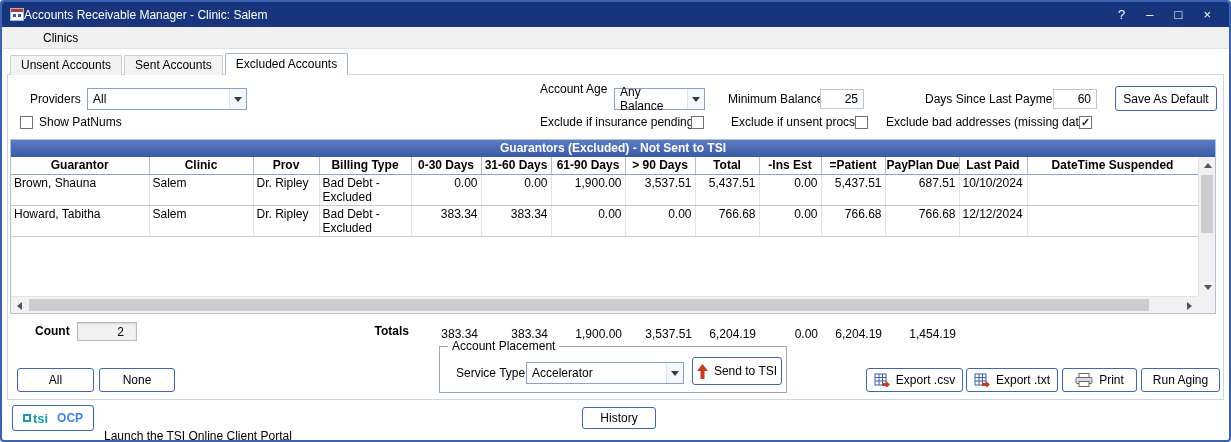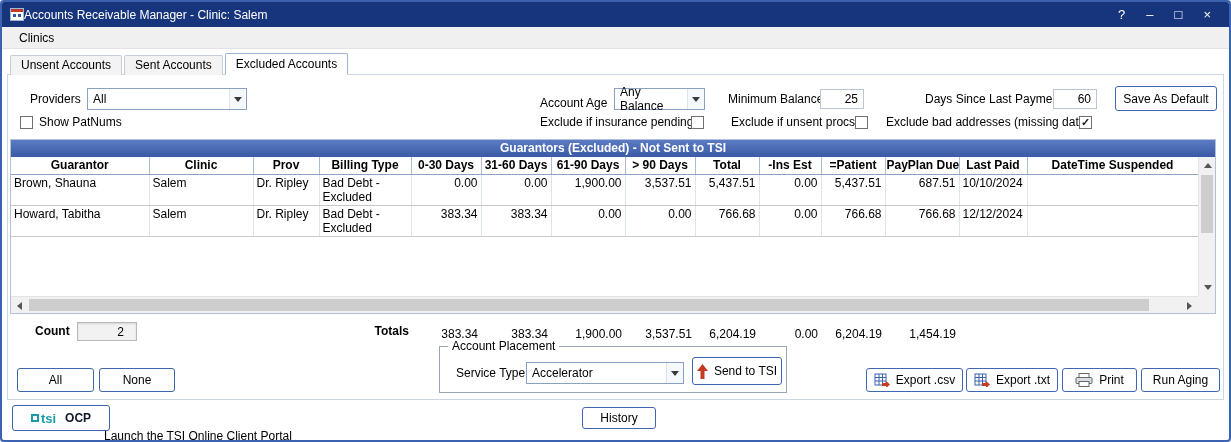--- a/index.html
+++ b/index.html
@@ -9,21 +9,21 @@
 
   
   .titlebar { position:absolute; top:0; left:0; right:0; height:25px; background:#17357c;
               display:flex; align-items:center; padding:0 8px; color:#fff; z-index:5; }
   .titlebar .title { font-size:12px; }
   .win-controls { margin-left:auto; display:flex; gap:21px; align-items:center; padding-right:10px; font-size:13px; }
   .win-controls span { cursor:pointer; line-height:14px; }
 
   
   .menubar { position:absolute; top:25px; left:0; right:0; height:22px; background:#f0f0f0;
-             border-bottom:1px solid #e3e3e3; display:flex; align-items:center; font-size:12px; }
+             border-bottom:1px solid #e3e3e3; display:flex; align-items:center; font-size:12px;padding-left:24px; }
   .menu-item { padding:3px 9px; margin-left:8px; }
 
   
   .tabstrip { position:absolute; top:51px; left:8px; height:22px; display:flex; align-items:flex-end; z-index:3; }
   .tab { height:20px; padding:2px 10px 0; font-size:12px; background:#f3f3f3;
          border:1px solid #c6cdd8; border-bottom:none; border-radius:2px 2px 0 0; margin-right:2px; white-space:nowrap; }
   .tab.selected { height:22px; background:#fff; border-color:#9fb4d6; border-bottom:1px solid #fff; padding-top:3px; }
   .tabpage { position:absolute; left:5px; right:5px; top:72px; height:326px; border:1px solid #ccd6e4; background:#fff; z-index:0; }
 
   .lbl { position:absolute; font-size:12px; white-space:nowrap; }
@@ -79,21 +79,21 @@
   .totals-values span { display:inline-block; text-align:right; padding-right:3px; font-size:12px; }
 
   
   .groupbox { position:absolute; left:437px; top:344px; width:348px; height:47px; border:1px solid #9aa7b8; }
   .groupbox .gb-label { position:absolute; top:-8px; left:8px; background:#fff; padding:0 4px; font-size:12px; }
 
   
   .footer-text { position:absolute; left:102px; top:410px; font-size:12px;margin-top:17px; }
   .tsi-logo { color:#1b9aaa; font-weight:bold; font-size:13px; display:flex; align-items:center; }
   .tsi-sq { display:inline-block; width:8px; height:8px; border:2px solid #1b9aaa; margin-right:2px; }
-  .ocp { color:#0f172a; font-size:12px; font-weight:bold; margin-left:3px; }
+  .ocp { color:#3b82f6; font-size:12px; font-weight:bold; margin-left:3px; }
 
   .icon { display:inline-flex; }
 </style>
 </head>
 <body>
 
 <div class="window">
 
   <div class="titlebar">
     <span class="icon">
@@ -124,21 +124,21 @@
     <div class="tab">Sent Accounts</div>
     <div class="tab selected">Excluded Accounts</div>
   </div>
 
   <span class="lbl" style="left:28px; top:90px;">Providers</span>
   <div class="combo" style="left:85px; top:86px; width:160px;">
     <span>All</span>
     <span class="arrowbox"></span>
   </div>
 
-  <span class="lbl" style="left:538px; top:94px;text-align:right;">Account Age</span>
+  <span class="lbl" style="left:538px; top:80px;text-align:right;">Account Age</span>
   <div class="combo" style="left:612px; top:86px; width:91px;">
     <span>Any Balance</span>
     <span class="arrowbox"></span>
   </div>
 
   <span class="lbl" style="left:726px; top:90px;">Minimum Balance</span>
   <input class="txt" style="left: 818px; top: 87px; width: 44px;" value="25">
 
   <span class="lbl" style="left:923px; top:90px;">Days Since Last Payment</span>
   <input class="txt" style="left: 1051px; top: 87px; width: 44px;" value="60">
@@ -309,21 +309,21 @@
       <svg width="18" height="14" viewBox="0 0 18 14">
         <rect x="4" y="0.5" width="10" height="4" fill="#fff" stroke="#666"></rect>
         <rect x="1" y="4.5" width="16" height="6" rx="1" fill="#d9dde4" stroke="#666"></rect>
         <rect x="4" y="8.5" width="10" height="5" fill="#fff" stroke="#666"></rect>
       </svg>
     </span>
     <span>Print</span>
   </button>
   <button class="btn" style="left:1139px; top:366px; width:79px; height:24px;">Run Aging</button>
 
-  <button class="btn" style="left:10px; top:403px; width:98px; height:26px;">
+  <button class="btn" style="left:10px; top:403px; width:82px; height:26px;">
     <span class="tsi-logo">
       <span class="tsi-sq"></span>
         <span>tsi</span>
     </span>
     <span class="ocp">OCP</span>
   </button>
   <span class="footer-text">Launch the TSI Online Client Portal</span>
   <button class="btn" style="left:580px; top:405px; width:74px; height:22px;">History</button>
 
 </div>

